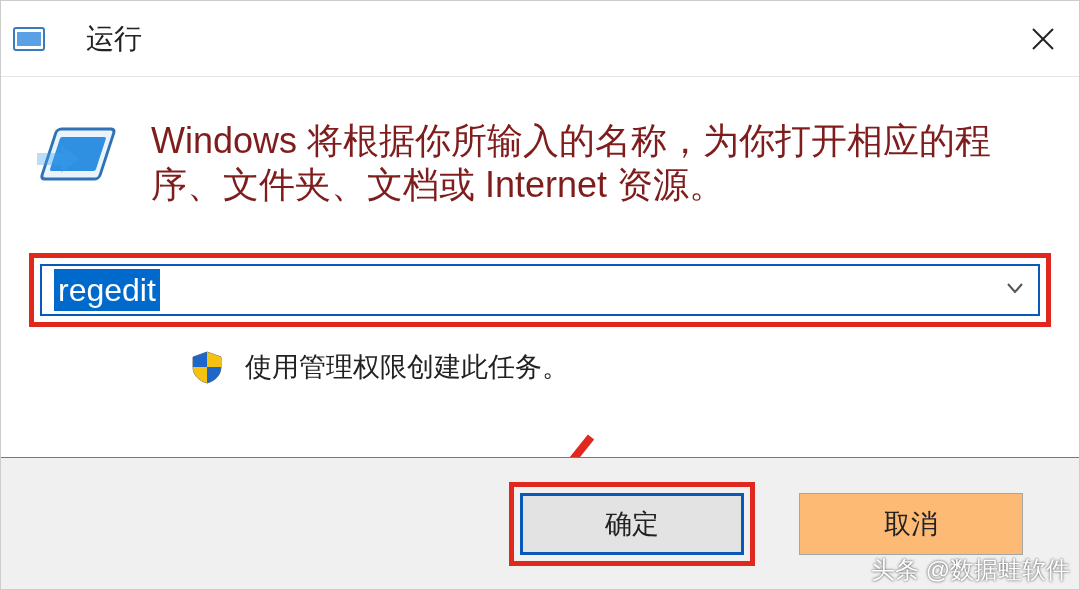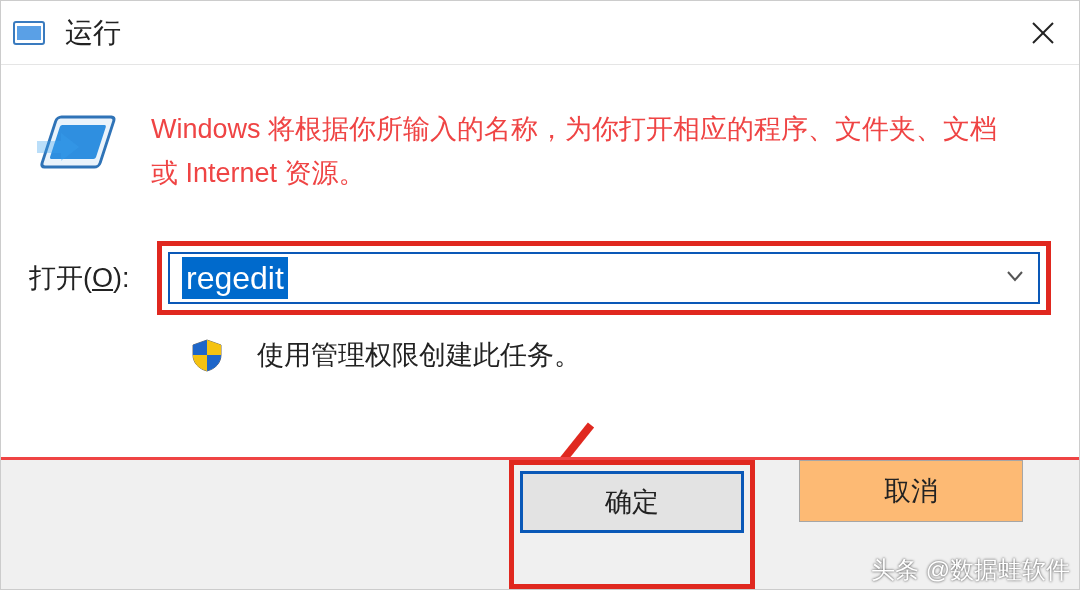--- a/index.html
+++ b/index.html
@@ -13,25 +13,26 @@
   }
   .dialog {
     width: 1080px;
     height: 590px;
     border: 1px solid #ccc;
     background: #fff;
     display: flex;
     flex-direction: column;
   }
   .titlebar {
-    height: 64px;
+    height: 76px;
     display: flex;
     align-items: center;
     padding: 0 12px;
     border-bottom: 1px solid #e5e5e5;
+    gap: 21px;
   }
   .titlebar .app-icon {
     width: 34px; height: 28px;
     margin-right: 18px;
     display: inline-flex;
   }
   .titlebar .title {
     font-size: 28px;
     color: #222;
     flex: 1;
@@ -53,23 +54,23 @@
     align-items: flex-start;
     gap: 34px;
     margin-bottom: 46px;
   }
   .run-icon {
     width: 84px; height: 70px;
     margin-top: 4px;
     margin-left: 4px;
   }
   .desc-text {
-    font-size: 27px;
+    font-size: 36px;
     line-height: 44px;
-    color: #ef4444;
+    color: #7f1d1d;
     max-width: 860px;
   }
   .open-row {
     display: flex;
     align-items: center;
     margin-bottom: 22px;
   }
   .open-label {
     font-size: 27px;
     color: #222;
@@ -97,34 +98,35 @@
     padding: 2px 4px;
     line-height: 1.2;
   }
   .combo .chev {
     margin-left:auto;
     color:#444;
   }
   .admin-row {
     display:flex;
     align-items:center;
-    gap: 32px;
+    gap: 20px;
     margin-left: 160px;
     font-size: 27px;
     color:#222;
   }
   .shield { width: 36px; height: 36px; }
   .button-bar {
     background: #f0f0f0;
     height: 132px;
     display:flex;
+    align-items:center;
     justify-content:flex-end;
     gap: 44px;
     padding-right: 56px;
-    border-top: 3px solid #ef4444;
+    border-top: 1px solid #ef4444;
     position: relative;
   }
   .btn-hl {
     border: 5px solid #e0281f;
     padding: 6px 6px;
   }
   .btn {
     width: 224px;
     height: 62px;
     background: #fdba74;
@@ -187,23 +189,20 @@
             <rect x="26" y="6" width="58" height="50" rx="4" fill="#eaf3fb" stroke="#2f73b7" stroke-width="3"></rect>
             <rect x="32" y="14" width="46" height="34" rx="2" fill="#2f8fe0"></rect>
           </g>
           <path d="M4 30 L28 30 L28 22 L46 36 L28 50 L28 42 L4 42 Z" fill="#3aa0ef" opacity="0.35"></path>
         </svg>
       </span>
       <div class="desc-text">Windows 将根据你所输入的名称，为你打开相应的程序、文件夹、文档或 Internet 资源。</div>
     </div>
 
     <div class="open-row">
-      <div class="open-label">
-        <span>打开(</span><u>O</u><span>):</span>
-      </div>
       <div class="combo-wrap">
         <div class="combo">
           <span class="sel">regedit</span>
           <span class="chev">
             <svg width="22" height="22" viewBox="0 0 22 22">
                 <polyline points="4,7 11,15 18,7" fill="none" stroke="#555" stroke-width="2"></polyline>
               </svg>
           </span>
         </div>
       </div>

